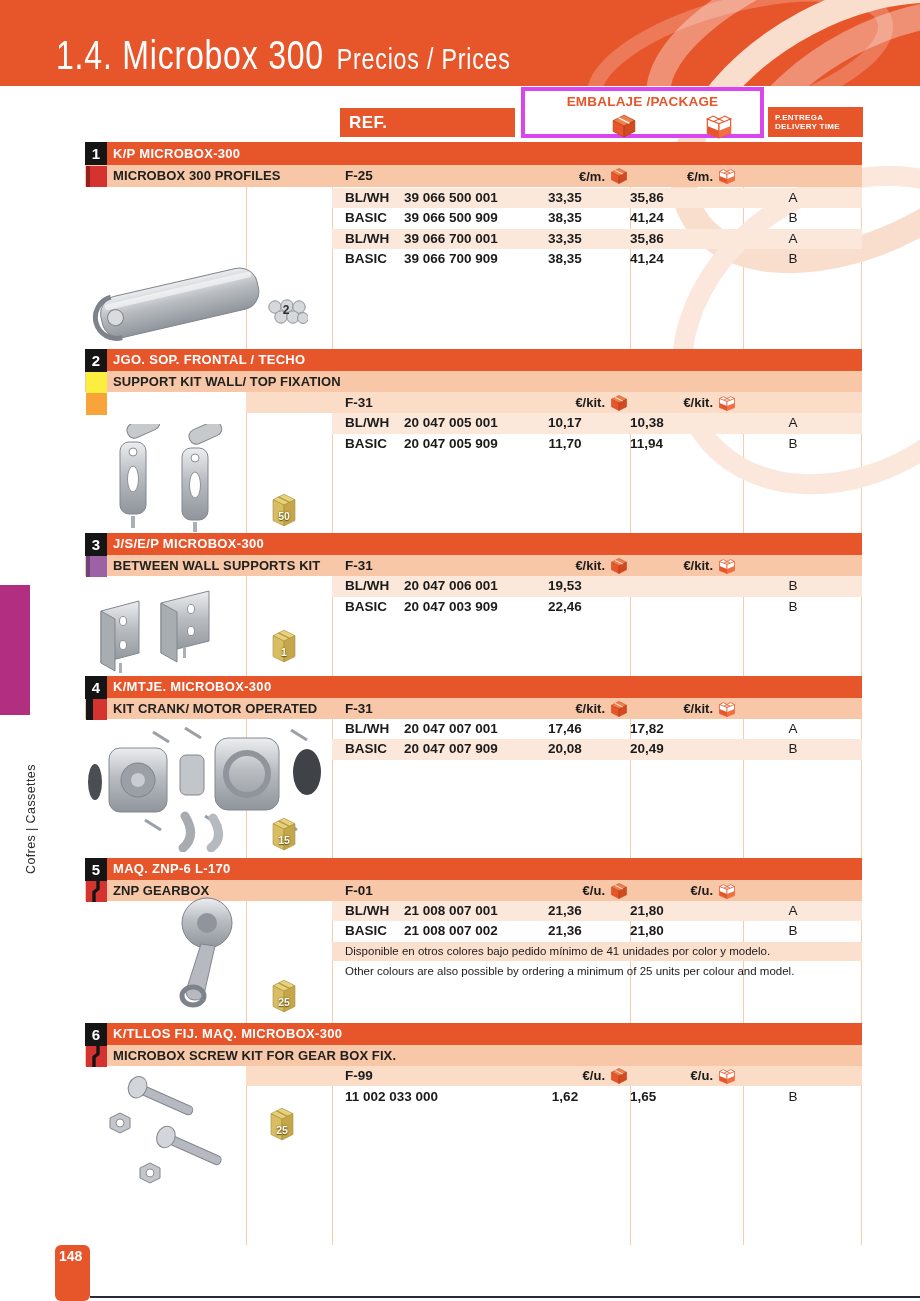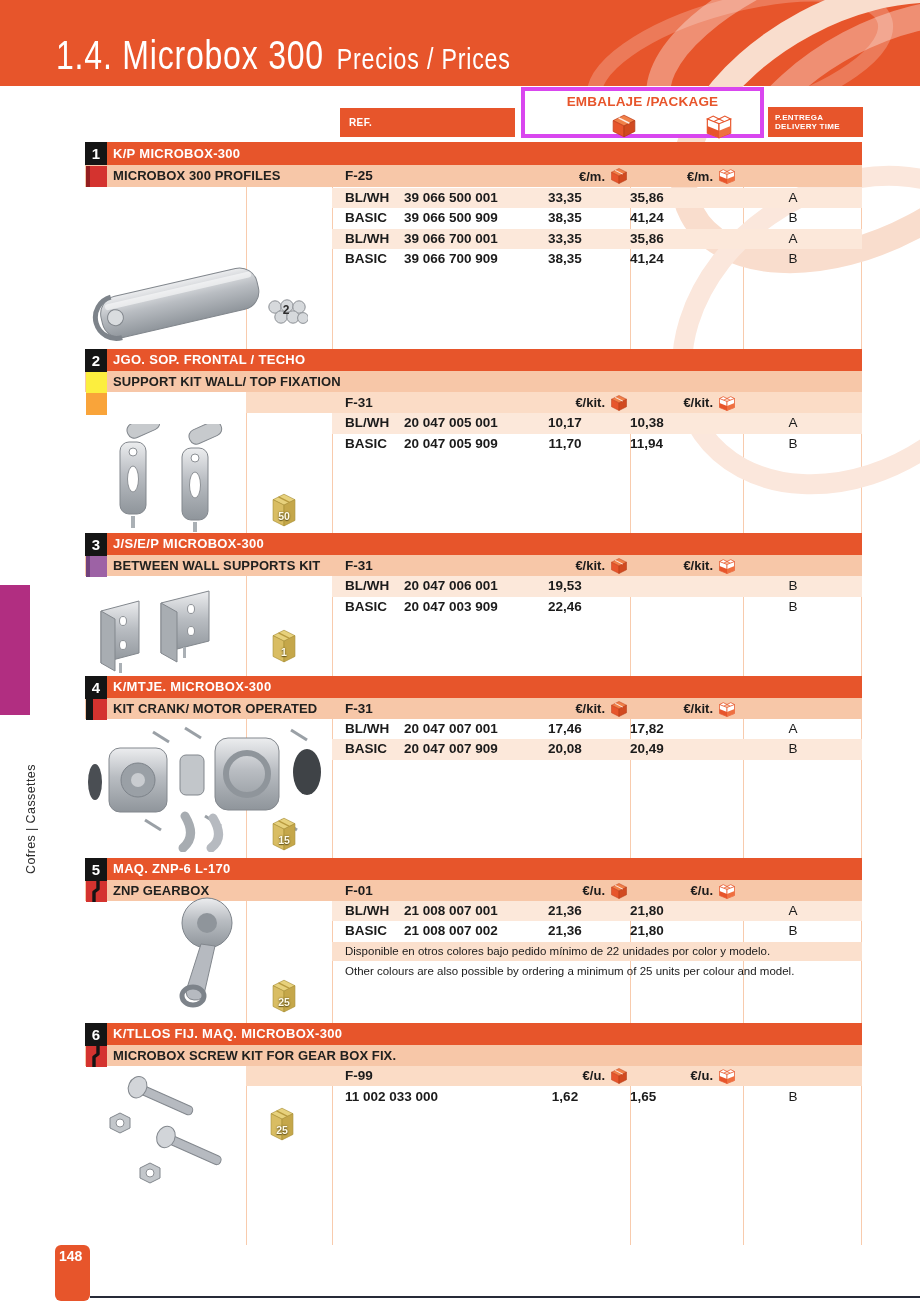--- a/index.html
+++ b/index.html
@@ -7,21 +7,21 @@
   .page{position:relative;width:920px;height:1301px;background:#fff;overflow:hidden;margin:0 auto;}
   .u{position:absolute;}
   
   .banner{left:0;top:0;width:920px;height:86px;background:#e7552b;overflow:hidden;z-index:1;}
   .title-row{position:absolute;left:56px;top:33px;display:flex;align-items:baseline;gap:16px;color:#fff;
     transform:scaleX(.8);transform-origin:left;white-space:nowrap;}
   .title-main{font-size:40px;letter-spacing:1px;font-weight:400;}
   .title-sub{font-size:29px;letter-spacing:1px;font-weight:400;}
   .deco{left:560px;top:0;width:360px;height:560px;z-index:1;pointer-events:none;}
   
-  .refbox{left:340px;top:108px;width:175px;height:29px;background:#e7552b;color:#fff;font-size:10px;
+  .refbox{left:340px;top:108px;width:175px;height:29px;background:#e7552b;color:#fff;font-size:17px;
     font-weight:700;line-height:29px;padding-left:9px;box-sizing:border-box;z-index:2;letter-spacing:.4px;}
   .embox{left:521px;top:87px;width:243px;height:51px;background:#fff;border:4px solid #d946ef;box-sizing:border-box;z-index:2;}
   .emlabel{position:absolute;left:0;top:3px;width:100%;text-align:center;color:#e7552b;font-size:13.5px;font-weight:700;letter-spacing:.2px;}
   .entbox{left:768px;top:107px;width:95px;height:30px;background:#e7552b;color:#fff;z-index:2;
     font-size:8px;font-weight:700;line-height:9px;padding:6px 0 0 7px;box-sizing:border-box;letter-spacing:.3px;}
   
   .vline{width:1px;top:142px;height:1103px;background:#f8cbad;z-index:0;}
   
   .bar{left:85px;width:777px;height:22px;background:#e7552b;color:#fff;font-weight:700;font-size:13px;
     line-height:22px;padding-left:28px;box-sizing:border-box;letter-spacing:.3px;z-index:2;}
@@ -406,21 +406,21 @@
     <span class="p2">21,80</span>
     <span class="dv">A</span>
   </div>
   <div class="u drow" style="top:921px;height:20.5px;line-height:20.5px">
     <span class="fin">BASIC</span>
     <span class="code">21 008 007 002</span>
     <span class="p1">21,36</span>
     <span class="p2">21,80</span>
     <span class="dv">B</span>
   </div>
-  <div class="u note" style="top:941.5px;height:19.5px;line-height:19.5px;background:#fbe0cd">Disponible en otros colores bajo pedido mínimo de 22 unidades por color y modelo.</div>
+  <div class="u note" style="top:941.5px;height:19.5px;line-height:19.5px;background:#fbe0cd">Disponible en otros colores bajo pedido mínimo de 41 unidades por color y modelo.</div>
   <div class="u note" style="top:961px;height:21px;line-height:21px">Other colours are also possible by ordering a minimum of 25 units per colour and model.</div>
   <svg class="u img" style="left:145px;top:896px" width="120" height="112" viewBox="0 0 120 112">
     <circle cx="62" cy="27" r="25" fill="url(#gmet)" stroke="#7d838a"></circle>
     <circle cx="62" cy="27" r="10" fill="#8f959b"></circle>
     <path d="M56,48 L42,92 q-3,11 7,12 q10,1 11,-10 L70,50 z" fill="#b6bac0" stroke="#82878d"></path>
     <ellipse cx="48" cy="100" rx="11" ry="9" fill="none" stroke="#7d838a" stroke-width="5"></ellipse>
   </svg>
   <svg class="u gold" style="left:269px;top:978px">
       <use href="#goldbox"></use>
     </svg>

